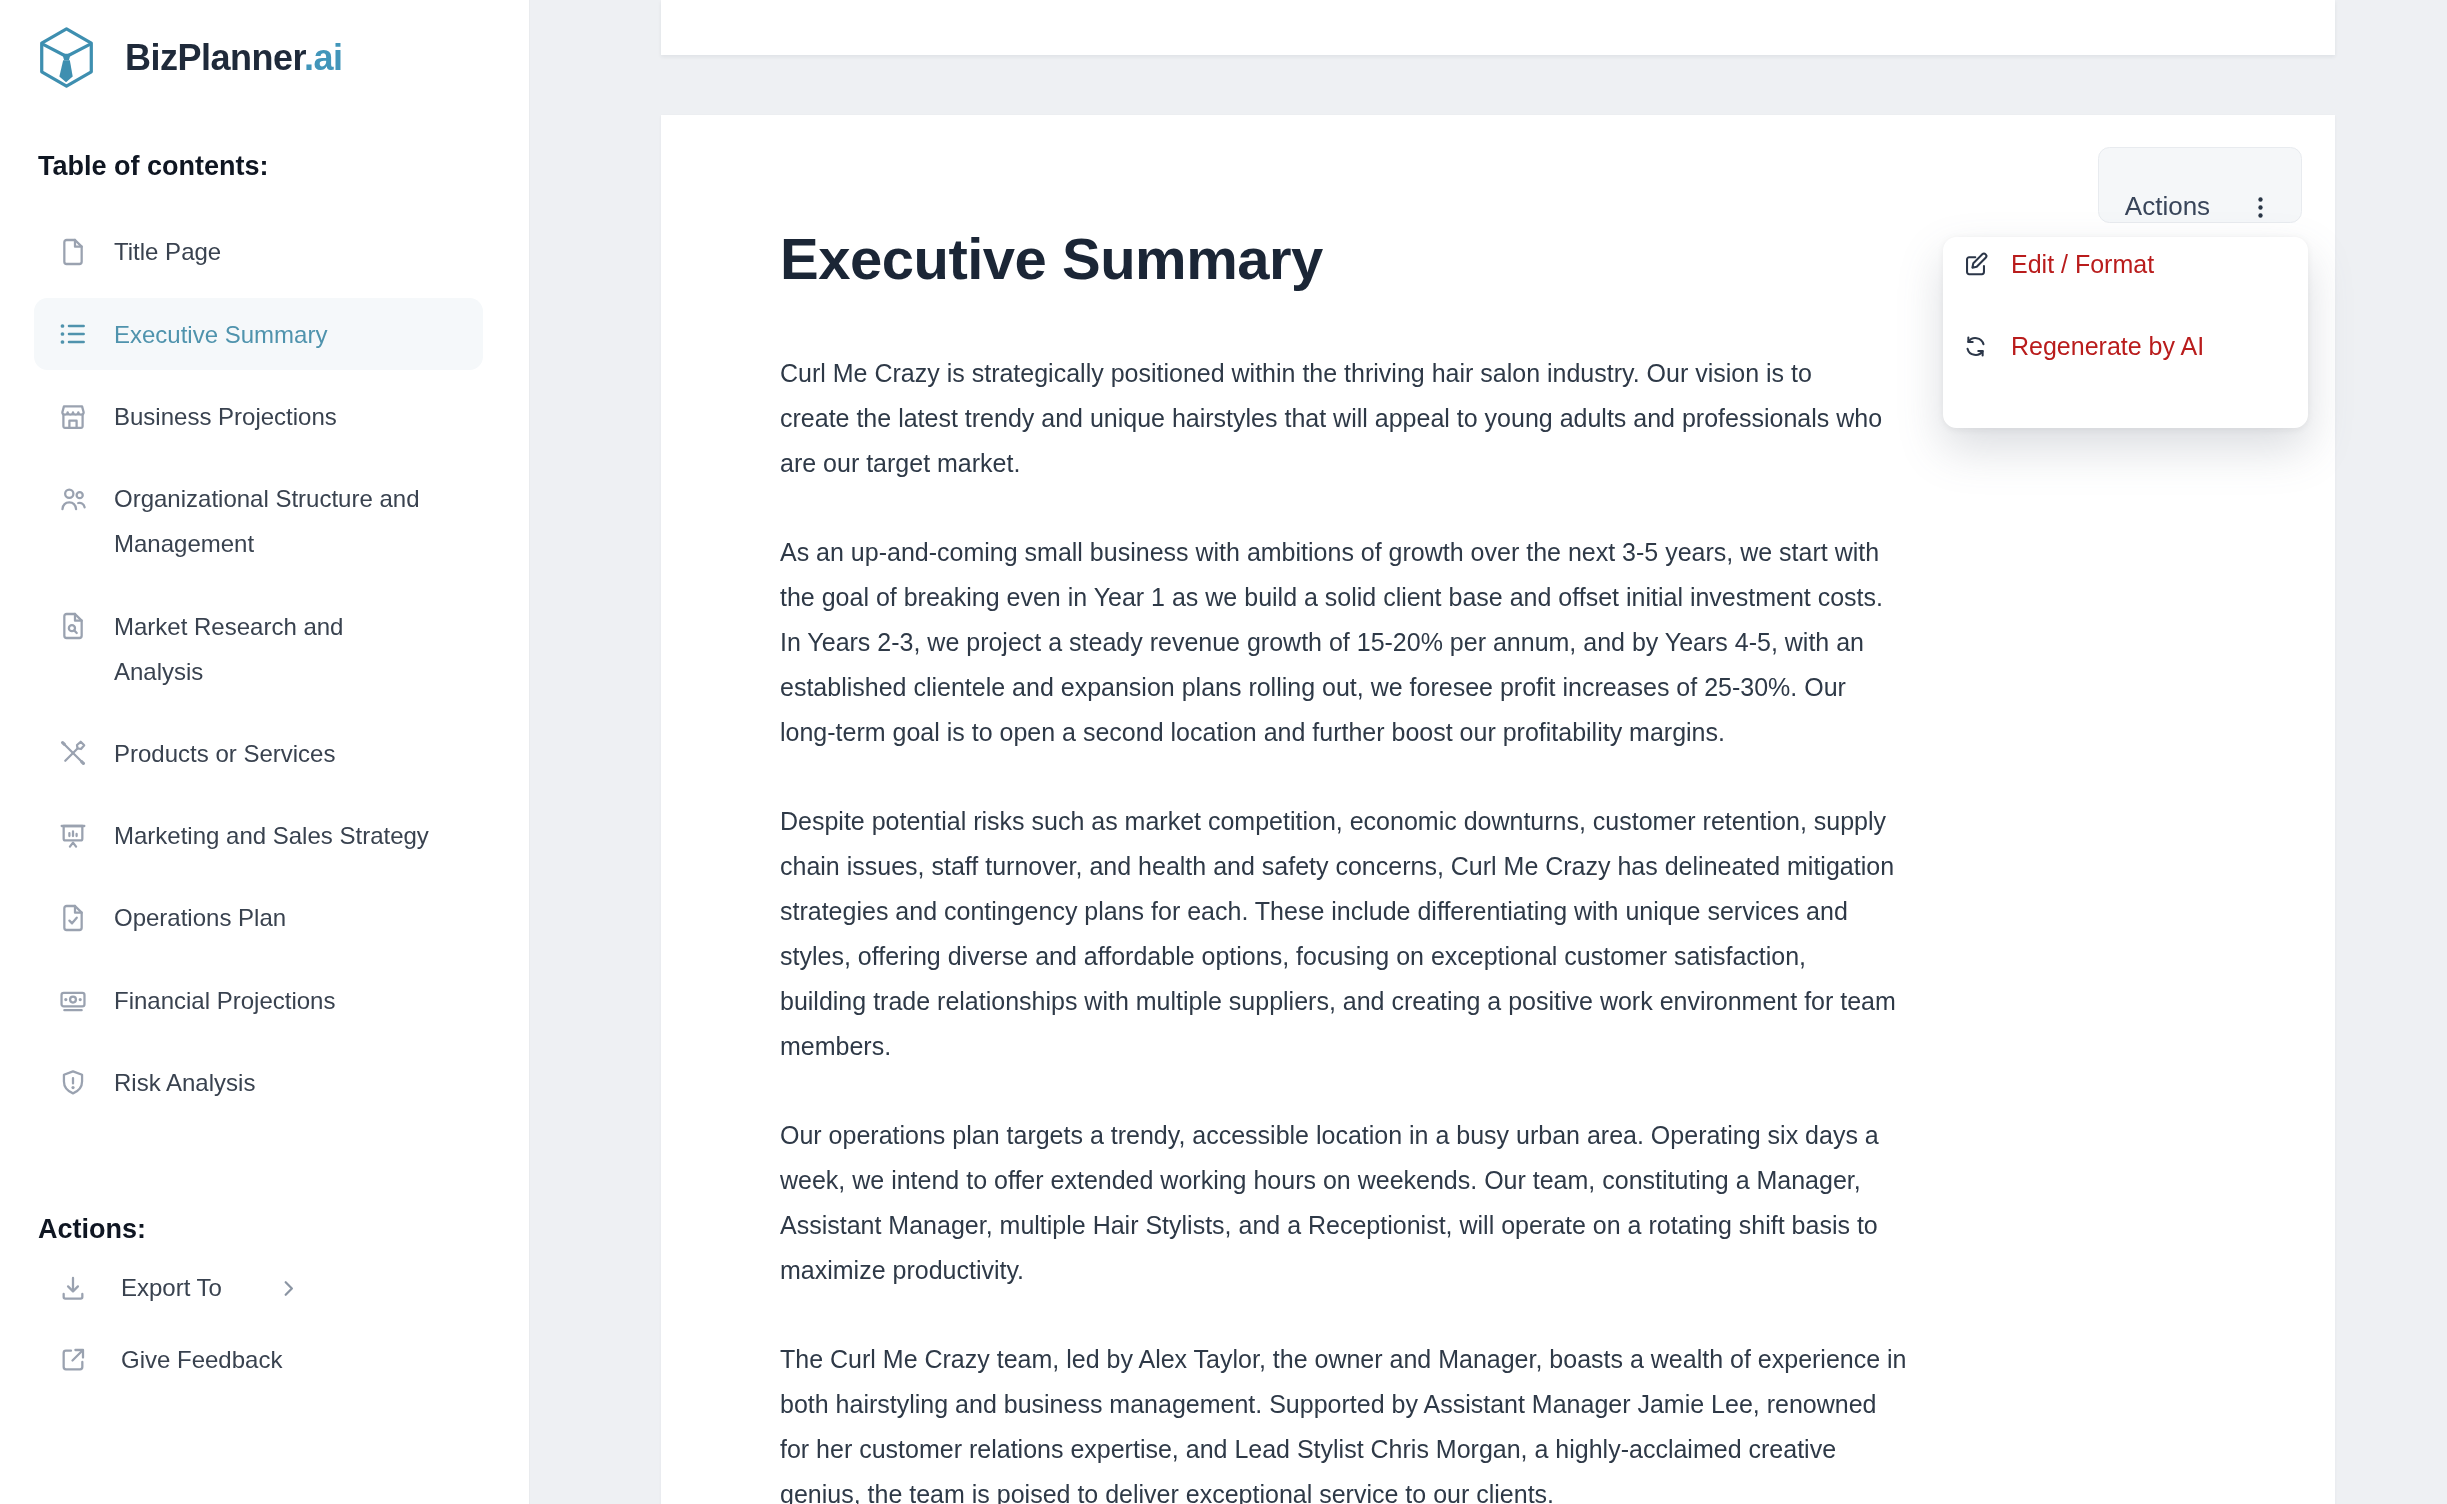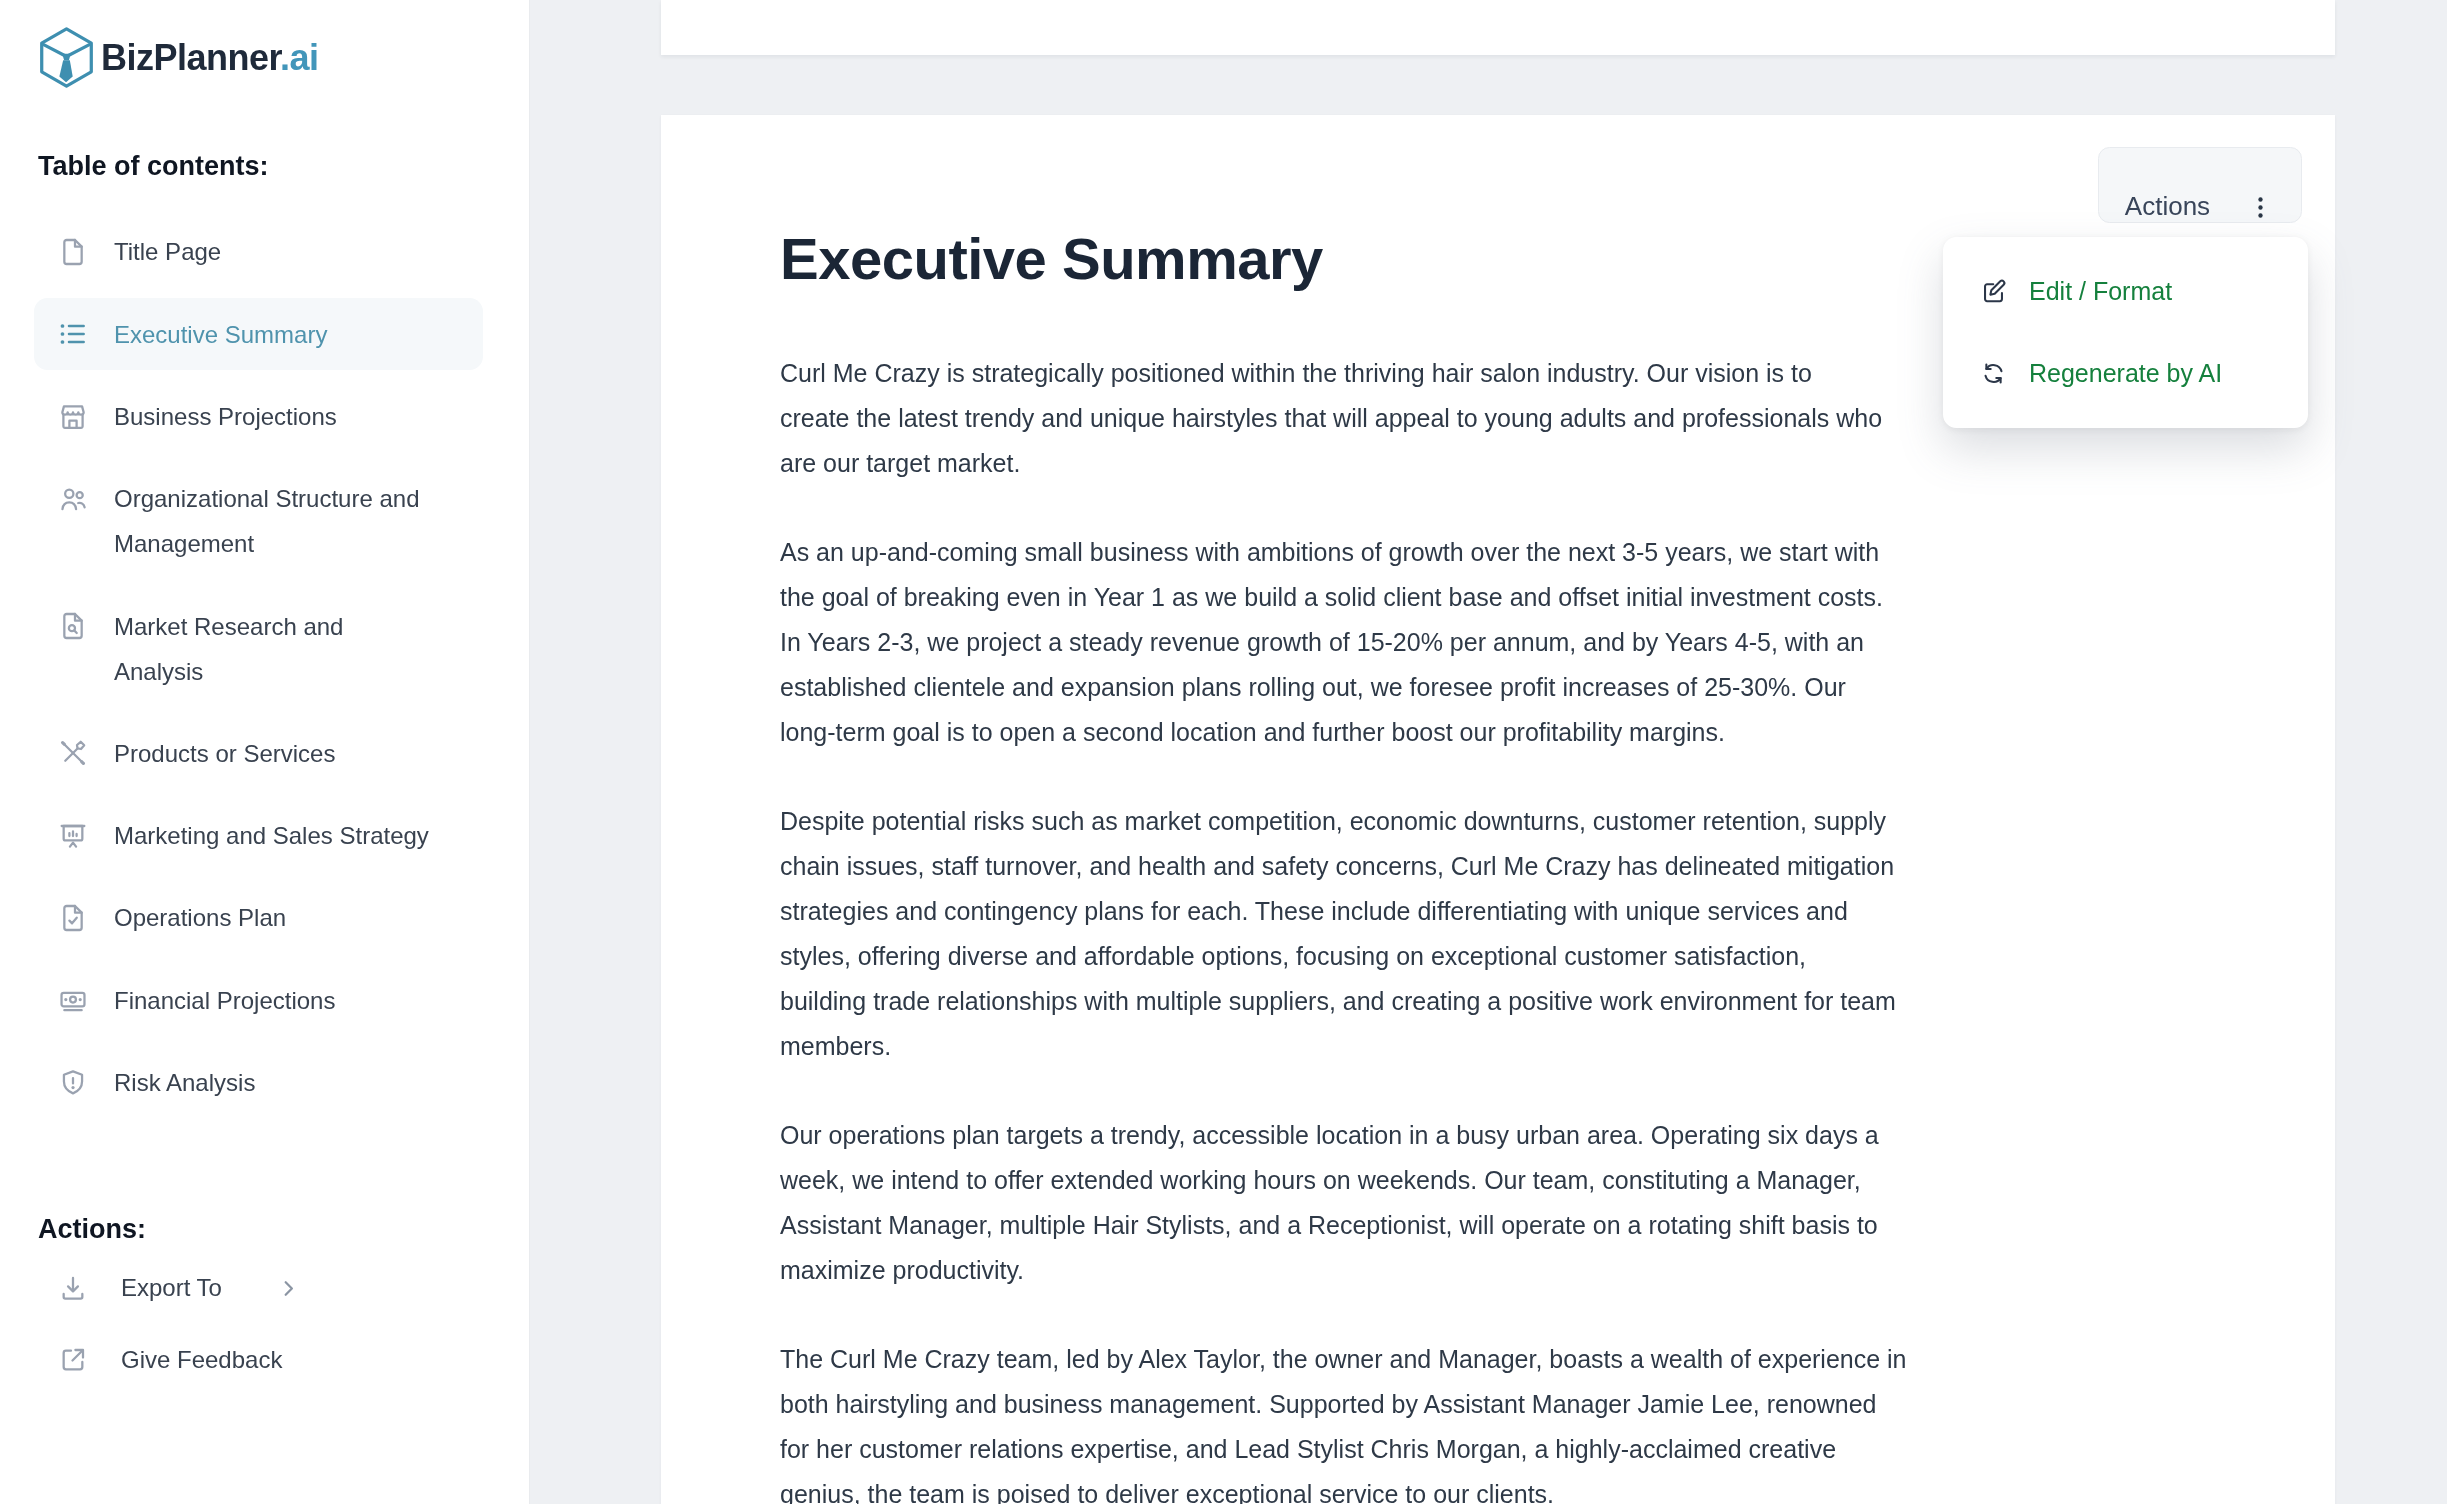--- a/index.html
+++ b/index.html
@@ -2,21 +2,21 @@
 <html><head>
 <meta charset="utf-8">
 <style>
   * { margin:0; padding:0; box-sizing:border-box; }
   html,body { width:2447px; height:1505px; overflow:hidden;
     font-family:"Liberation Sans", sans-serif; background:#eef0f3; }
 
   
   .sidebar { position:absolute; left:0; top:0; width:530px; height:1505px;
     background:#ffffff; border-right:1px solid #e9ebee; }
-  .brand { display:flex; align-items:center; gap:4px; padding:25px 0 0 36px; }
+  .brand { display:flex; align-items:center; gap:28px; padding:25px 0 0 36px; }
   .brand-icon { width:61px; height:65px; color:#3e8fb0; flex:0 0 auto; }
   .brand-text { font-size:36px; font-weight:700; color:#1f2a3a; letter-spacing:-0.5px; }
   .brand-text .suffix { color:#4296ba; }
 
   .toc-heading, .actions-heading { margin:61px 0 0 38px; font-size:27px;
     font-weight:700; color:#0f1622; }
   .toc-list { list-style:none; margin:34px 34px 0 34px; }
   .toc-item { display:flex; align-items:flex-start; gap:25px; width:449px;
     padding:13.4px 15.3px 13.4px 23px; margin-bottom:10.5px; border-radius:13.4px;
     font-size:24px; line-height:45px; color:#39424f; cursor:pointer; }
@@ -46,22 +46,22 @@
 
   .actions-btn { position:absolute; top:32px; right:33px; width:204px; height:76px;
     display:flex; align-items:flex-end; justify-content:center; gap:36px;
     background:#f5f7f9; border:1.9px solid #e8ebef; border-radius:11.5px; cursor:pointer; }
   .actions-btn .lbl { font-size:26px; color:#39455a; }
   .actions-btn .ic { width:29px; height:29px; color:#2a3646; }
 
   .dropdown { position:absolute; left:1282px; top:122px; width:365px;
     background:#ffffff; border-radius:13.4px; padding:13.4px 0;
     box-shadow:0 21px 46px rgba(90,100,120,.22), 0 1.9px 7.6px rgba(0,0,0,.06); }
-  .dropdown-item { display:flex; align-items:center; gap:21px; height:82px;
-    padding:0 36px; font-size:25px; color:#15803d; cursor:pointer; }
+  .dropdown-item { display:flex; align-items:flex-start; gap:21px; height:82px;
+    padding:0 18px; font-size:25px; color:#b91c1c; cursor:pointer; }
   .dropdown-item .ic { width:29px; height:29px; color:#2b3648; flex:0 0 auto; }
 </style>
 </head>
 <body>
 
 <div class="sidebar">
   <div class="brand">
     <svg class="brand-icon" viewBox="0 0 64 68" fill="none" stroke="currentColor" stroke-width="3.4" stroke-linejoin="round" stroke-linecap="round">
       <path d="M32 4 58 19 58 49 32 64 6 49 6 19 Z"></path>
       <path d="M7 20 32 33 M57 20 32 33"></path>

